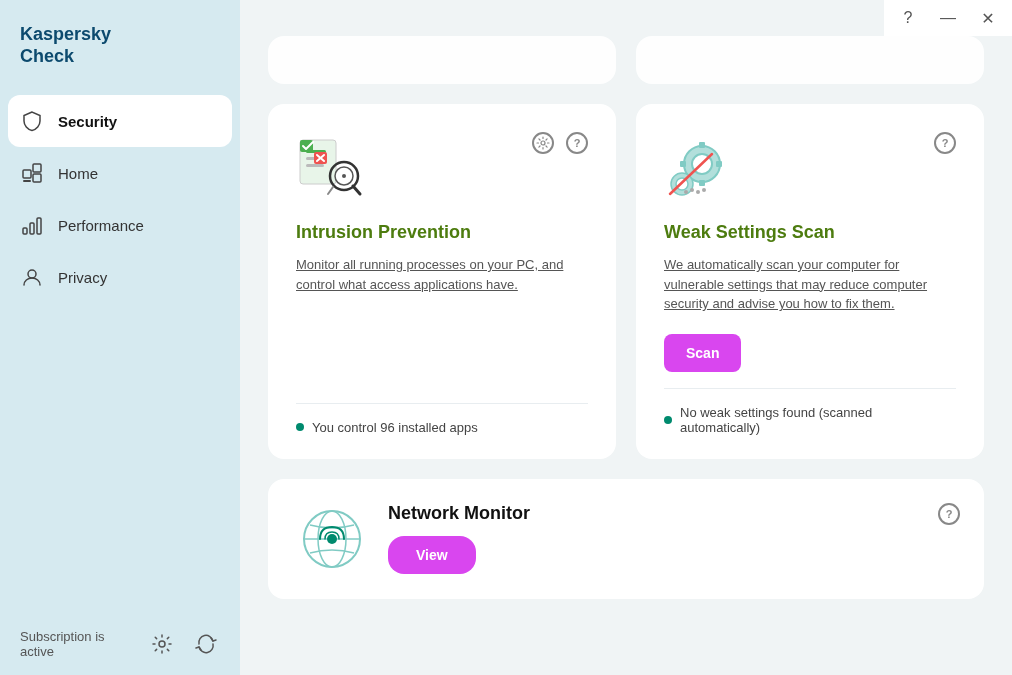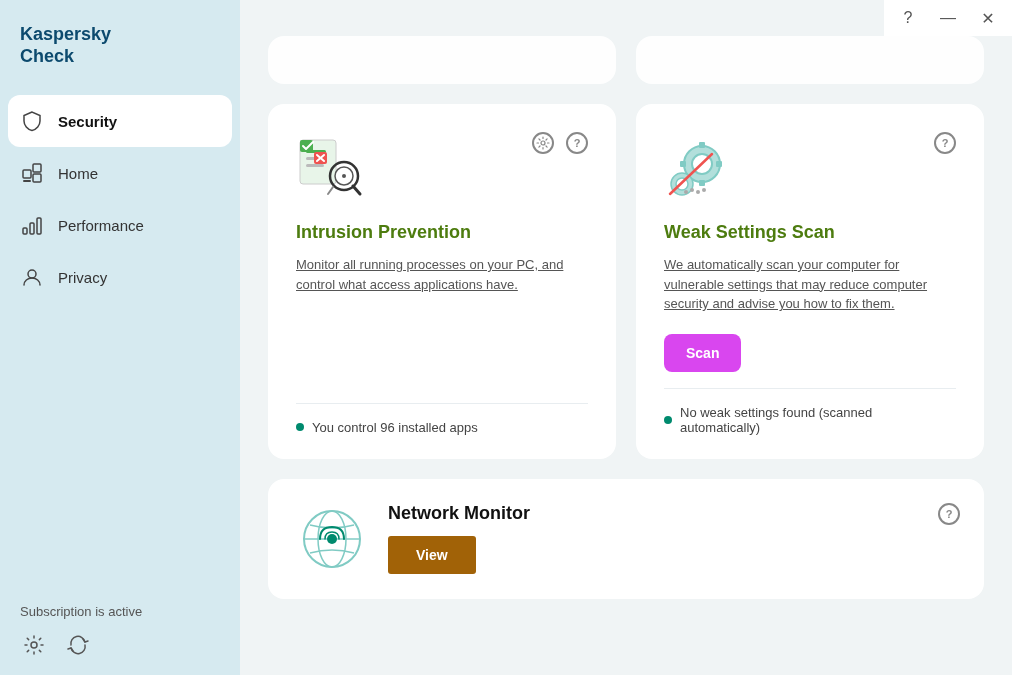--- a/index.html
+++ b/index.html
@@ -103,21 +103,20 @@
     .nav-label {
       font-size: 15px;
       font-weight: 500;
       color: #333;
     }
     .nav-item.active .nav-label { font-weight: 600; color: #111; }
 
     .sidebar-footer {
       padding: 16px 20px;
       display: flex;
-      flex-direction: column;
       gap: 12px;
       justify-content: center;
     }
 
     .subscription-text {
       font-size: 13px;
       color: #555;
     }
 
     .sidebar-bottom-icons {
@@ -268,24 +267,24 @@
     }
 
     .card-wide-desc {
       font-size: 13px;
       color: #555;
       line-height: 1.5;
     }
 
     .card-wide-btn {
       display: inline-block;
-      background: #a16207;
+      background: #d946ef;
       color: #fff;
       border: none;
-      border-radius: 3px;
+      border-radius: 16px;
       padding: 11px 28px;
       font-size: 14px;
       font-weight: 600;
       cursor: pointer;
       margin-top: 4px;
       width: fit-content;
       text-align: right;
     }
 
     .card-wide-help {

